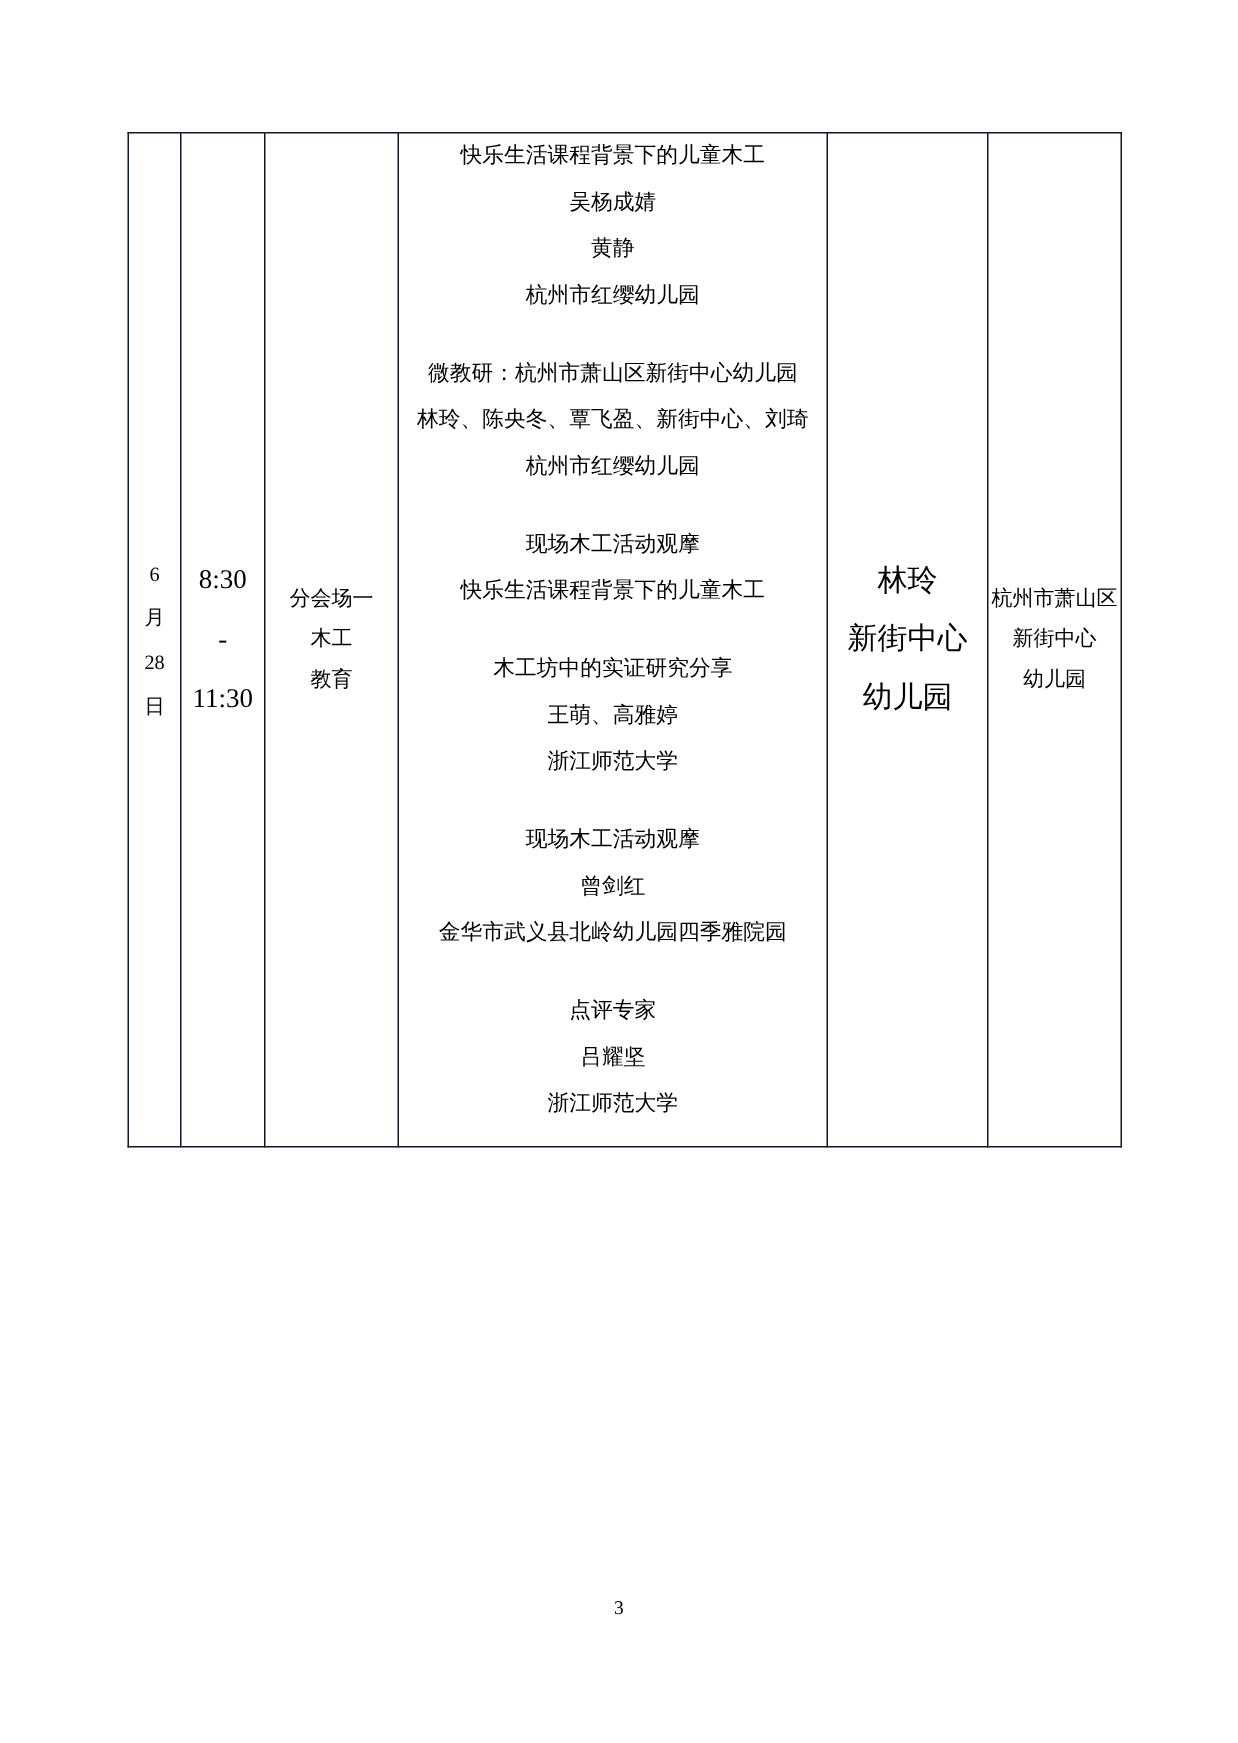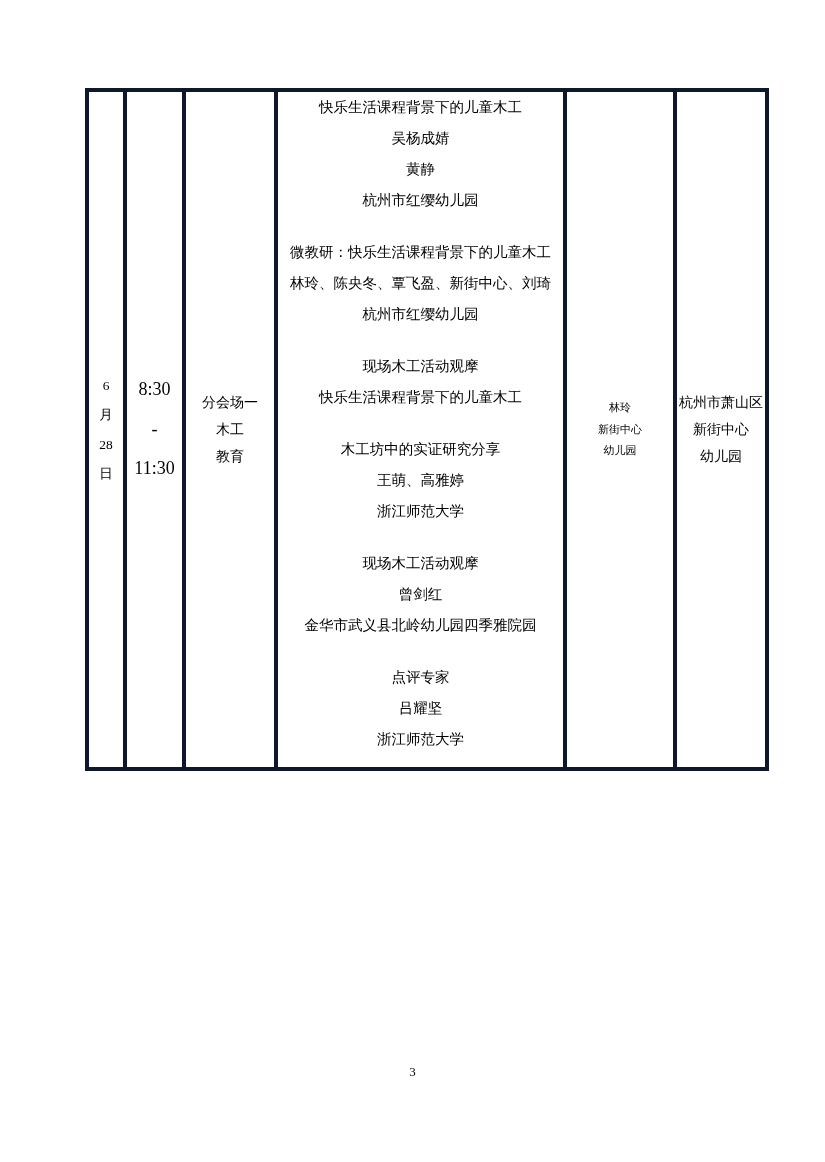--- a/index.html
+++ b/index.html
@@ -25,21 +25,21 @@
   }
   .schedule-table {
     position: absolute;
     left: 85px;
     top: 88px;
     width: 656px;
     border-collapse: collapse;
     table-layout: fixed;
   }
   .schedule-table td {
-    border: 4px solid #0f172a;
+    border: 1px solid #0f172a;
     vertical-align: middle;
     text-align: center;
     padding: 0;
     font-family: Liberation Serif, serif;
   }
   .col-date { width: 34px; }
   .col-time { width: 55px; }
   .col-venue { width: 88px; }
   .col-content { width: 285px; }
   .col-host { width: 106px; }
@@ -54,21 +54,21 @@
 
   .cell-time {
     font-size: 18px;
     line-height: 2.2;
   }
   .cell-venue {
     font-size: 14px;
     line-height: 1.95;
   }
   .cell-host {
-    font-size: 11px;
+    font-size: 20px;
     line-height: 1.95;
     margin-top: 16px;
   }
   .cell-place {
     font-size: 14px;
     line-height: 1.95;
   }
 
   .cell-content {
     font-size: 14.5px;
@@ -122,21 +122,21 @@
         <td class="col-content cell-content">
 
           <div class="content-block">
             <div class="content-line">快乐生活课程背景下的儿童木工</div>
             <div class="content-line">吴杨成婧</div>
             <div class="content-line">黄静</div>
             <div class="content-line">杭州市红缨幼儿园</div>
           </div>
 
           <div class="content-block">
-            <div class="content-line">微教研：快乐生活课程背景下的儿童木工</div>
+            <div class="content-line">微教研：杭州市萧山区新街中心幼儿园</div>
             <div class="content-line">林玲、陈央冬、覃飞盈、新街中心、刘琦</div>
             <div class="content-line">杭州市红缨幼儿园</div>
           </div>
 
           <div class="content-block">
             <div class="content-line">现场木工活动观摩</div>
             <div class="content-line">快乐生活课程背景下的儿童木工</div>
           </div>
 
           <div class="content-block">

